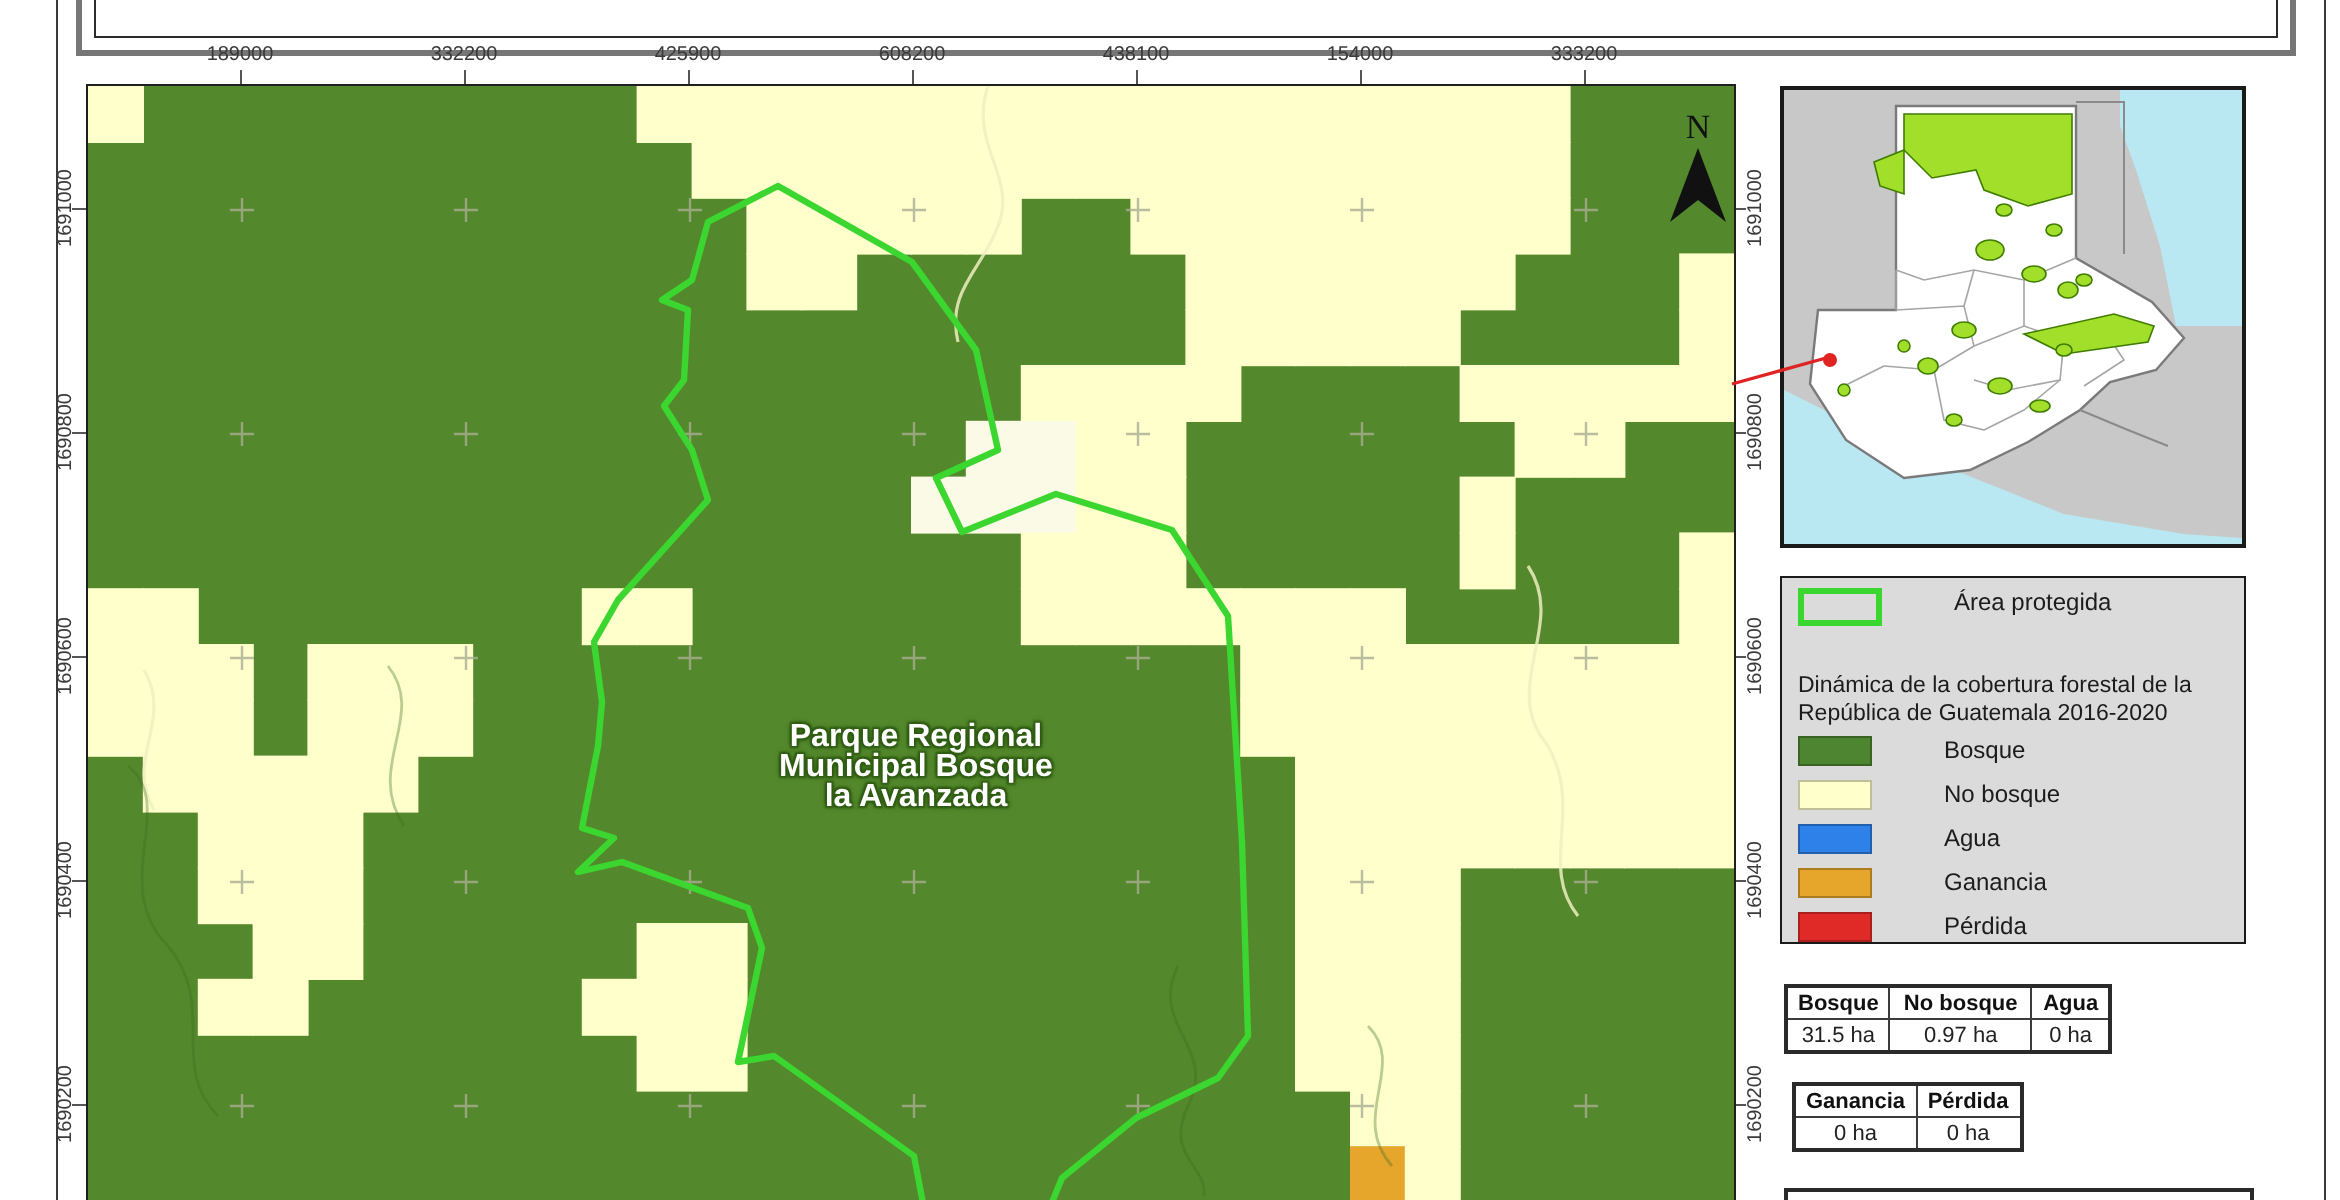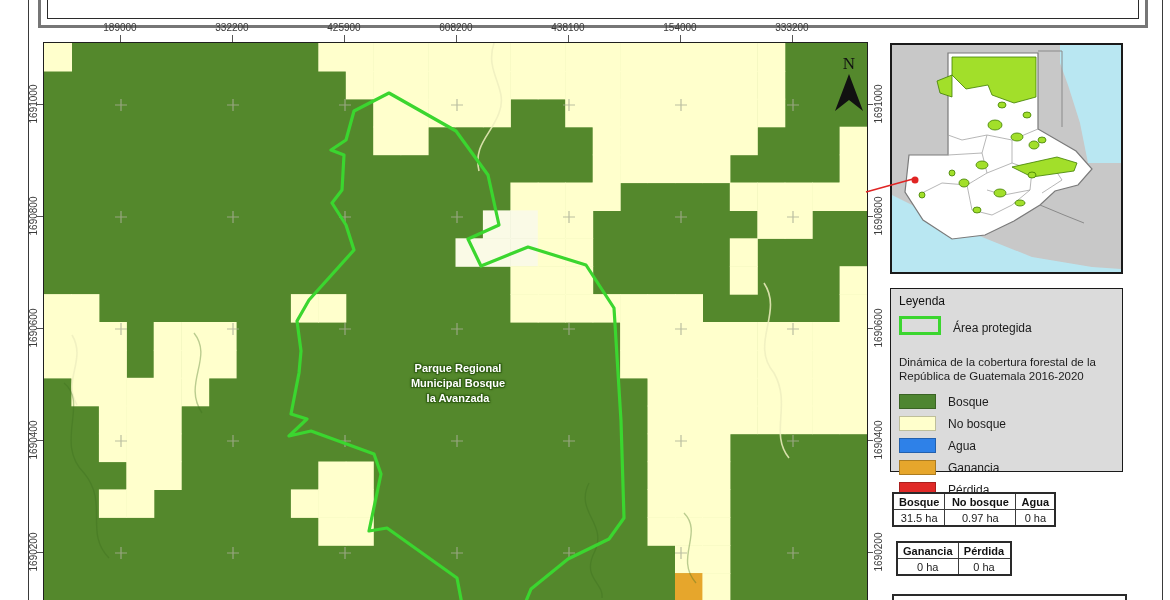--- a/index.html
+++ b/index.html
@@ -15,30 +15,30 @@
   .tick-top{position:absolute;top:35px;height:7px;width:0;border-left:1px solid #555;}
   .lbl-top{position:absolute;top:22px;transform:translateX(-50%);font-size:10px;color:#3a3a3a;white-space:nowrap;}
   .tick-left{position:absolute;left:36px;width:7px;height:0;border-top:1px solid #555;}
   .tick-right{position:absolute;left:866px;width:7px;height:0;border-top:1px solid #555;}
   .vlabel{position:absolute;transform:translate(-50%,-50%) rotate(-90deg);
           font-size:10px;color:#3a3a3a;white-space:nowrap;}
   
   #map-frame{position:absolute;left:43px;top:42px;width:823px;height:558px;
              border:1px solid #1f1f1f;overflow:hidden;background:#54882c;}
   #map-label{position:absolute;left:330px;top:318px;width:168px;text-align:center;
-             font-size:11px;font-weight:bold;color:#ffffff;line-height:15px;
+             font-size:16px;font-weight:bold;color:#ffffff;line-height:15px;
              text-shadow:1px 1px 1px #2f5c13,-1px -1px 1px #2f5c13,1px -1px 1px #2f5c13,-1px 1px 1px #2f5c13,0 0 3px #2f5c13;}
   
   #inset{position:absolute;left:890px;top:43px;width:233px;height:231px;box-sizing:border-box;
          border:2px solid #1a1a1a;background:#c8c8c8;}
   
   #legend{position:absolute;left:890px;top:288px;width:233px;height:184px;box-sizing:border-box;
           border:1.5px solid #1a1a1a;background:#dbdbdb;padding:5px 8px;}
   #legend .title{font-size:12px;color:#111;margin-bottom:5px;}
-  .leg-row{display:flex;align-items:flex-end;height:22px;}
+  .leg-row{display:flex;align-items:flex-start;height:22px;gap:24px;}
   .leg-swatch{width:37px;height:15px;margin-right:12px;border:1px solid rgba(0,0,0,.25);box-sizing:border-box;flex:0 0 auto;}
   .leg-open-swatch{width:36px;height:13px;margin-right:12px;background:transparent;
                    border:3px solid var(--outline-green);box-sizing:content-box;flex:0 0 auto;}
   .leg-label{font-size:12px;color:#1c1c1c;}
   .leg-para{font-size:11.5px;color:#1c1c1c;line-height:14px;margin:20px 0 4px 0;}
   
   .val-table{border-collapse:collapse;background:#ffffff;border:2px solid #2a2a2a;}
   .val-table td{border:1px solid #3c3c3c;text-align:center;height:15px;padding:0 5px;font-size:11px;color:#222;}
   .val-table .hdr td{font-weight:bold;color:#111;}
   #bottom-box{position:absolute;left:892px;top:594px;width:231px;height:40px;
@@ -348,21 +348,20 @@
     </g>
     <circle cx="23" cy="135" r="3.5" fill="var(--in-red)"></circle>
   </svg>
 </div>
 
 <svg class="abs" style="left:855px;top:168px;pointer-events:none;" width="70" height="32">
   <line x1="11" y1="24" x2="58" y2="11" stroke="var(--in-red)" stroke-width="1.6"></line>
 </svg>
 
 <div id="legend">
-  <div class="title">Leyenda</div>
   <div class="leg-row">
     <span class="leg-open-swatch"></span>
     <span class="leg-label">Área protegida</span>
   </div>
   <div class="leg-para">
     <span>Dinámica de la cobertura forestal de la</span><br>
     <span>República de Guatemala 2016-2020</span>
   </div>
   <div class="leg-row">
     <span class="leg-swatch" style="background: rgb(78, 133, 49);"></span>

